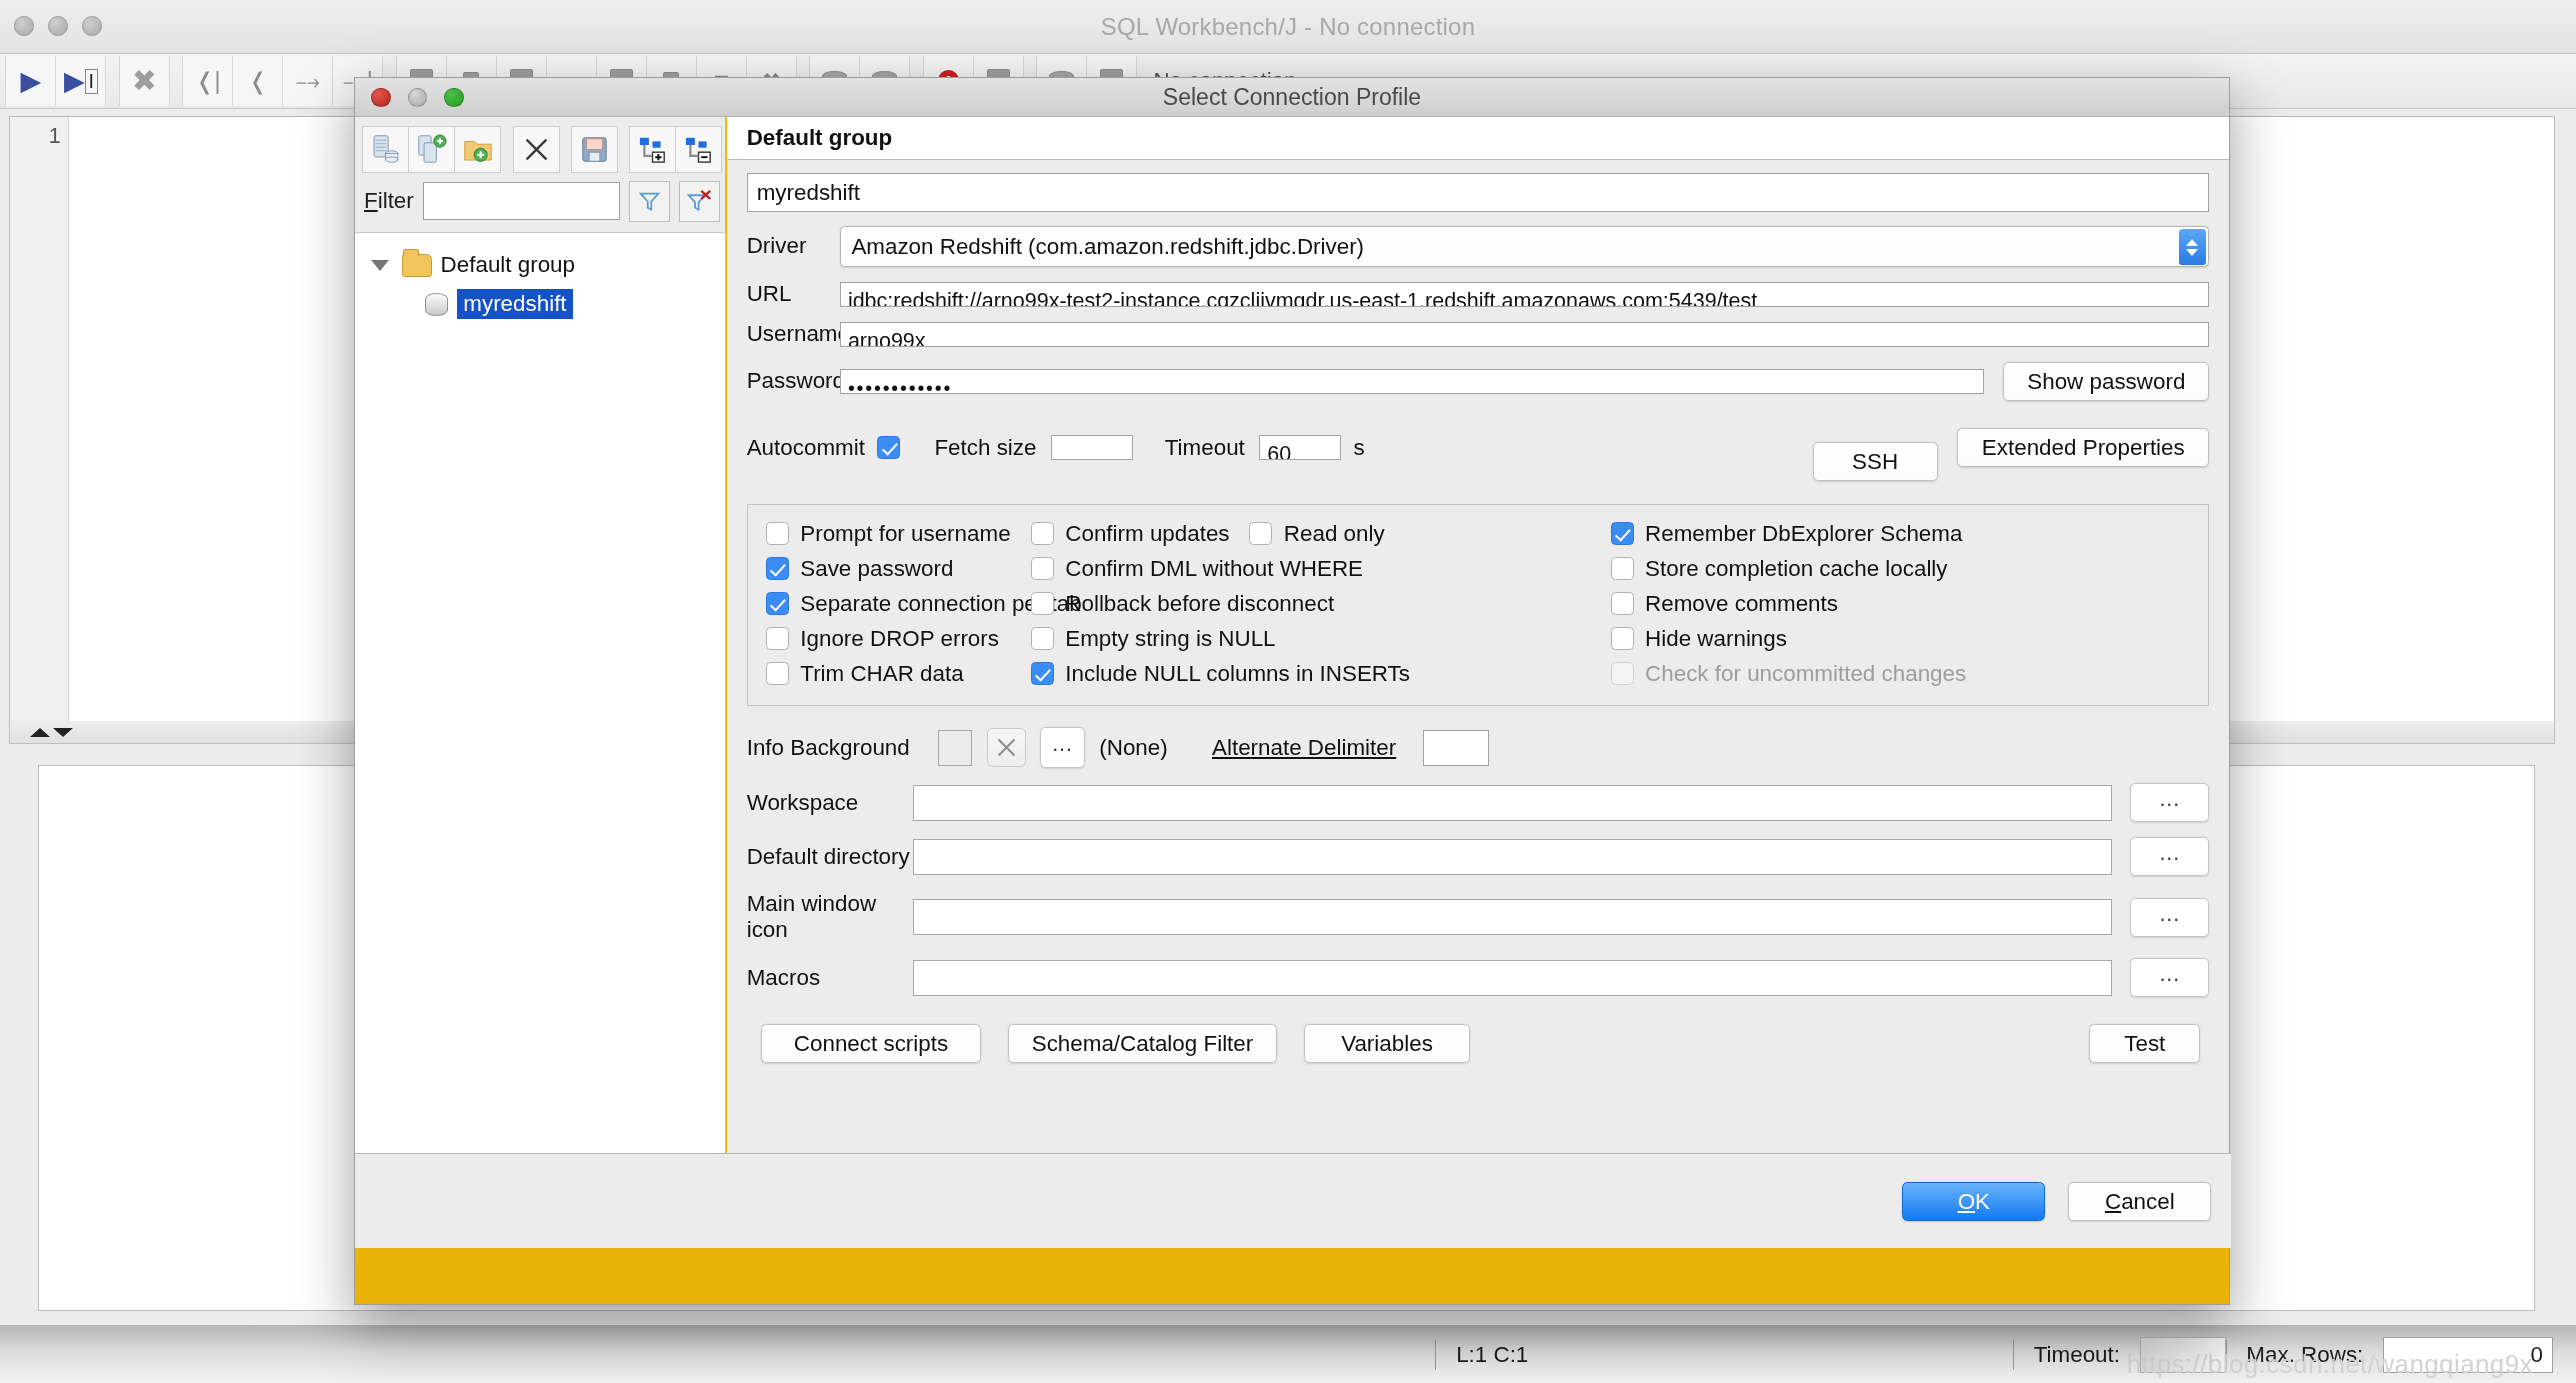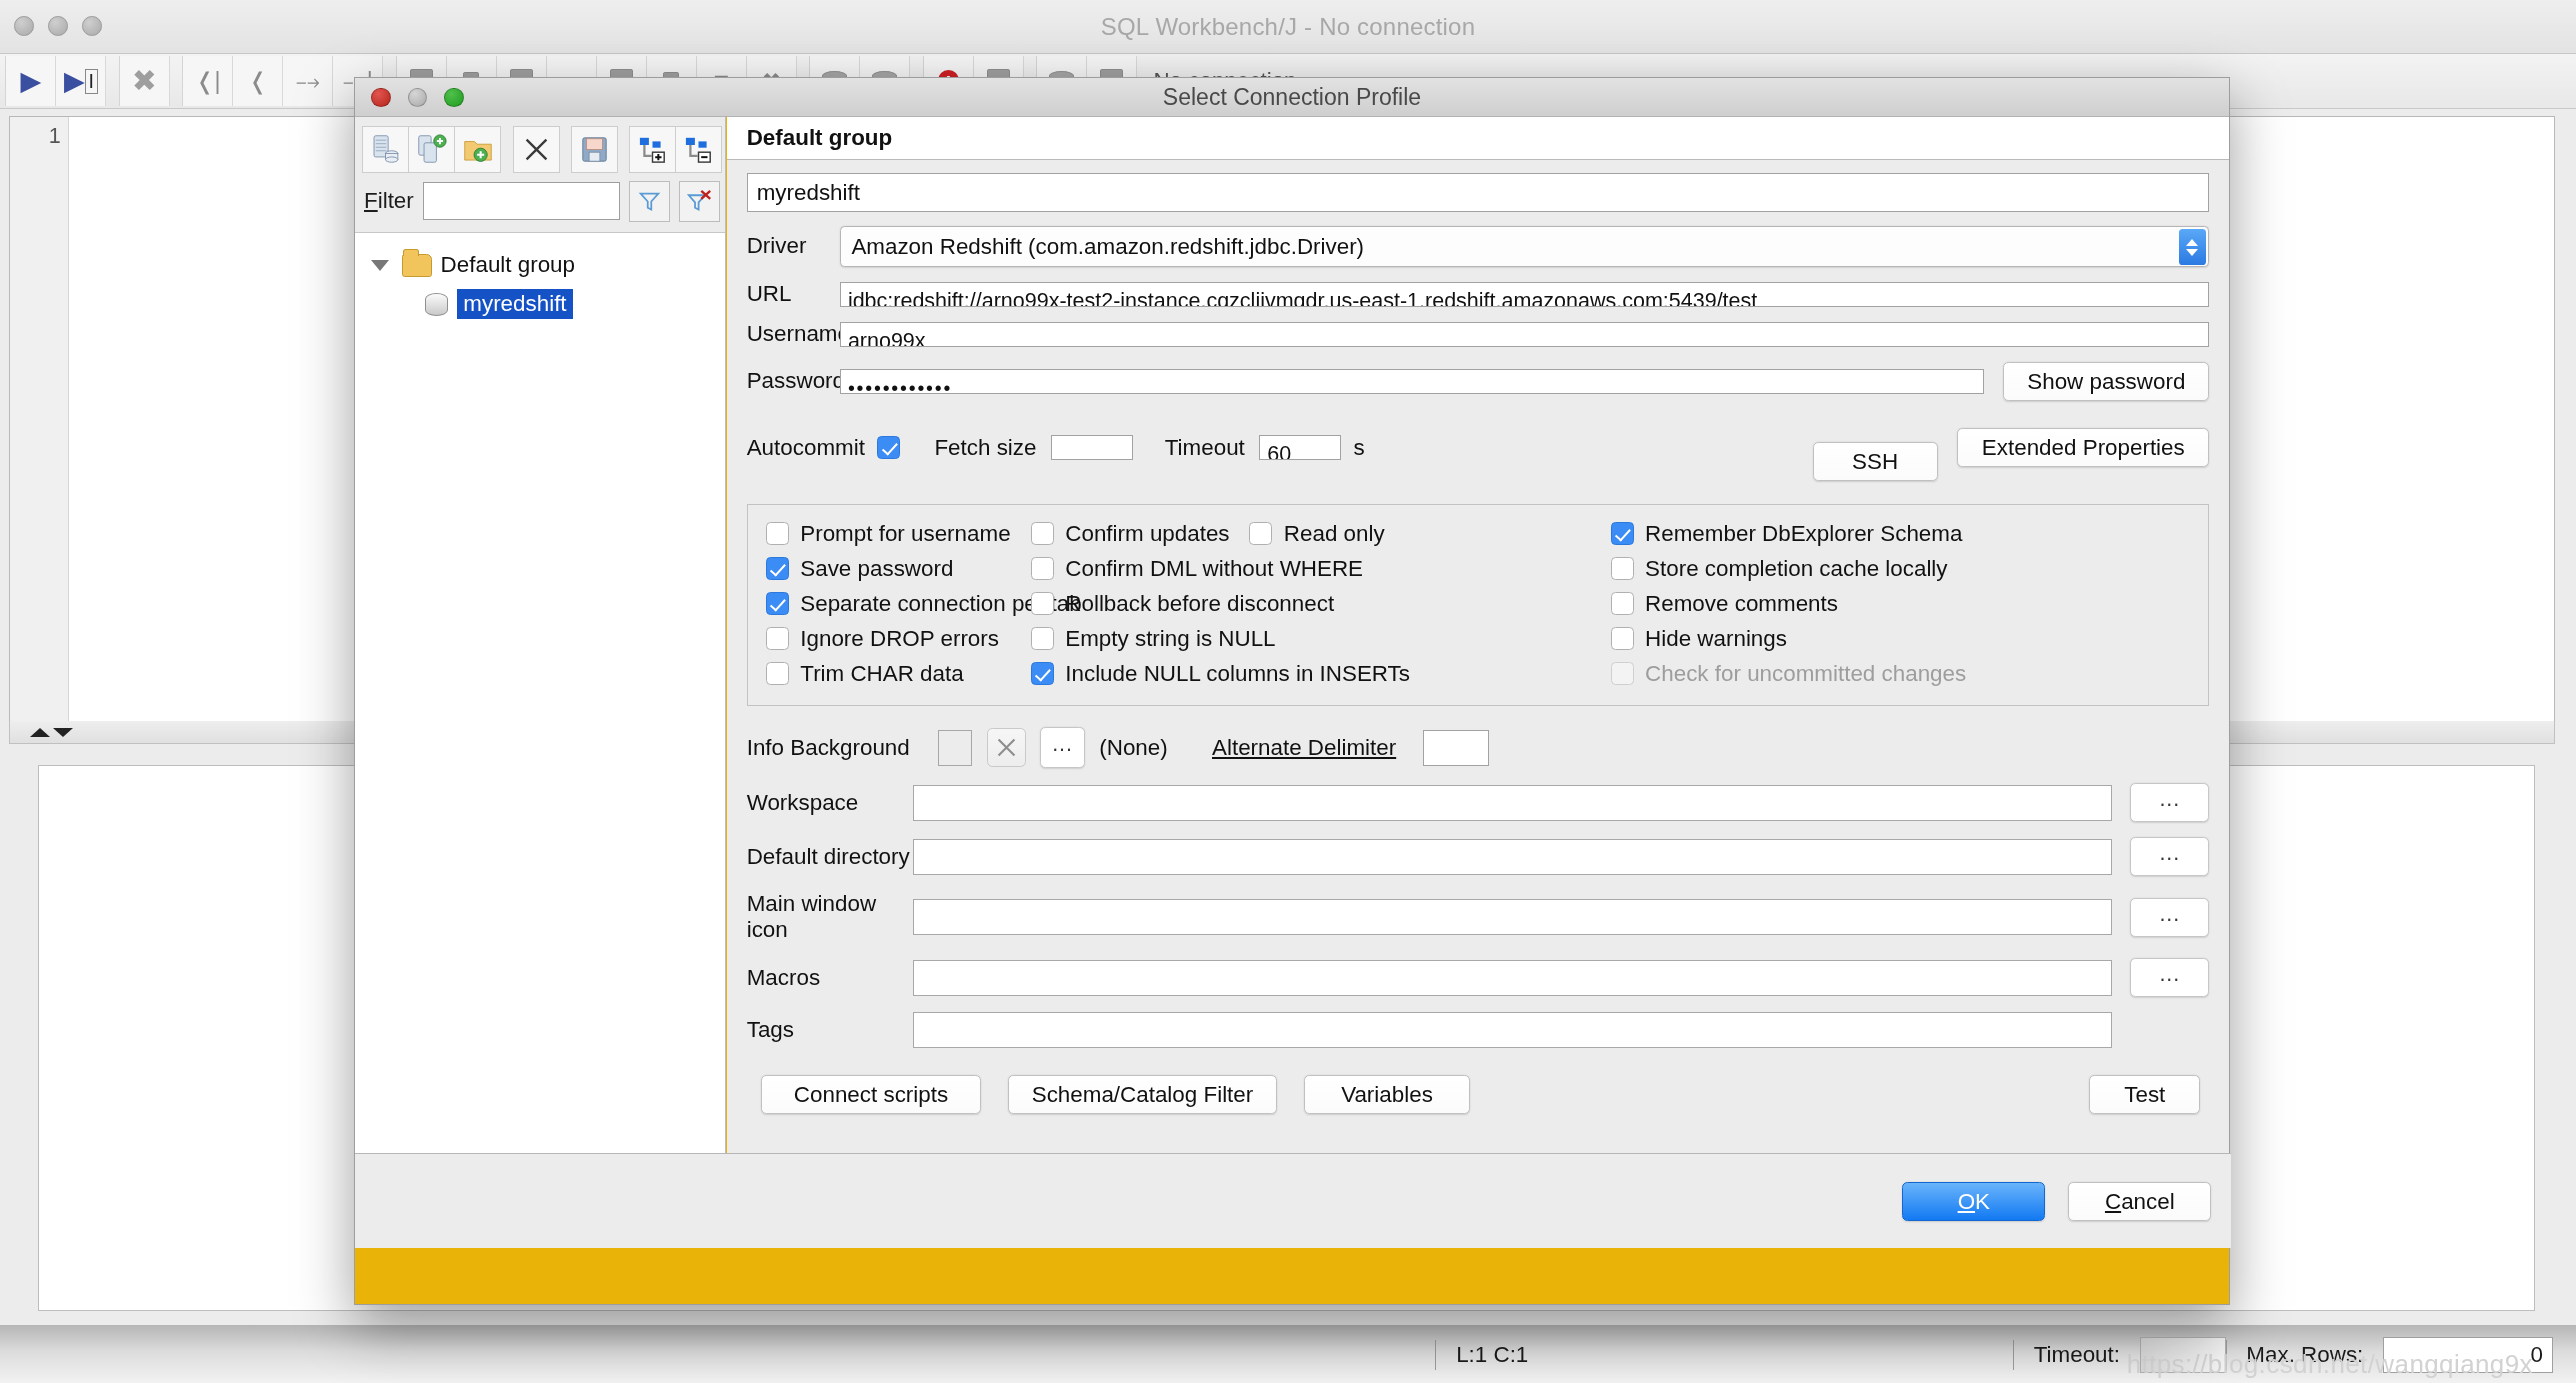--- a/index.html
+++ b/index.html
@@ -677,24 +677,20 @@
         <div class="pathrow">
           <span class="pathlabel">Main window icon</span>
           <span class="pathinput"></span>
           <span class="pathbtn">...</span>
         </div>
         <div class="pathrow">
           <span class="pathlabel">Macros</span>
           <span class="pathinput"></span>
           <span class="pathbtn">...</span>
         </div>
-        <div class="pathrow">
-          <span class="pathlabel">Tags</span>
-          <span class="pathinput" style="margin-right:97px;"></span>
-        </div>
 
         <div class="actionrow">
           <div class="btn" style="width:220px;margin-left:14.3px;">Connect scripts</div>
           <div class="btn" style="width:269px;">Schema/Catalog Filter</div>
           <div class="btn" style="width:166px;">Variables</div>
           <span class="spacer"></span>
           <div class="btn" style="width:111px;margin-right:9px;">Test</div>
         </div>
 
       </div>

